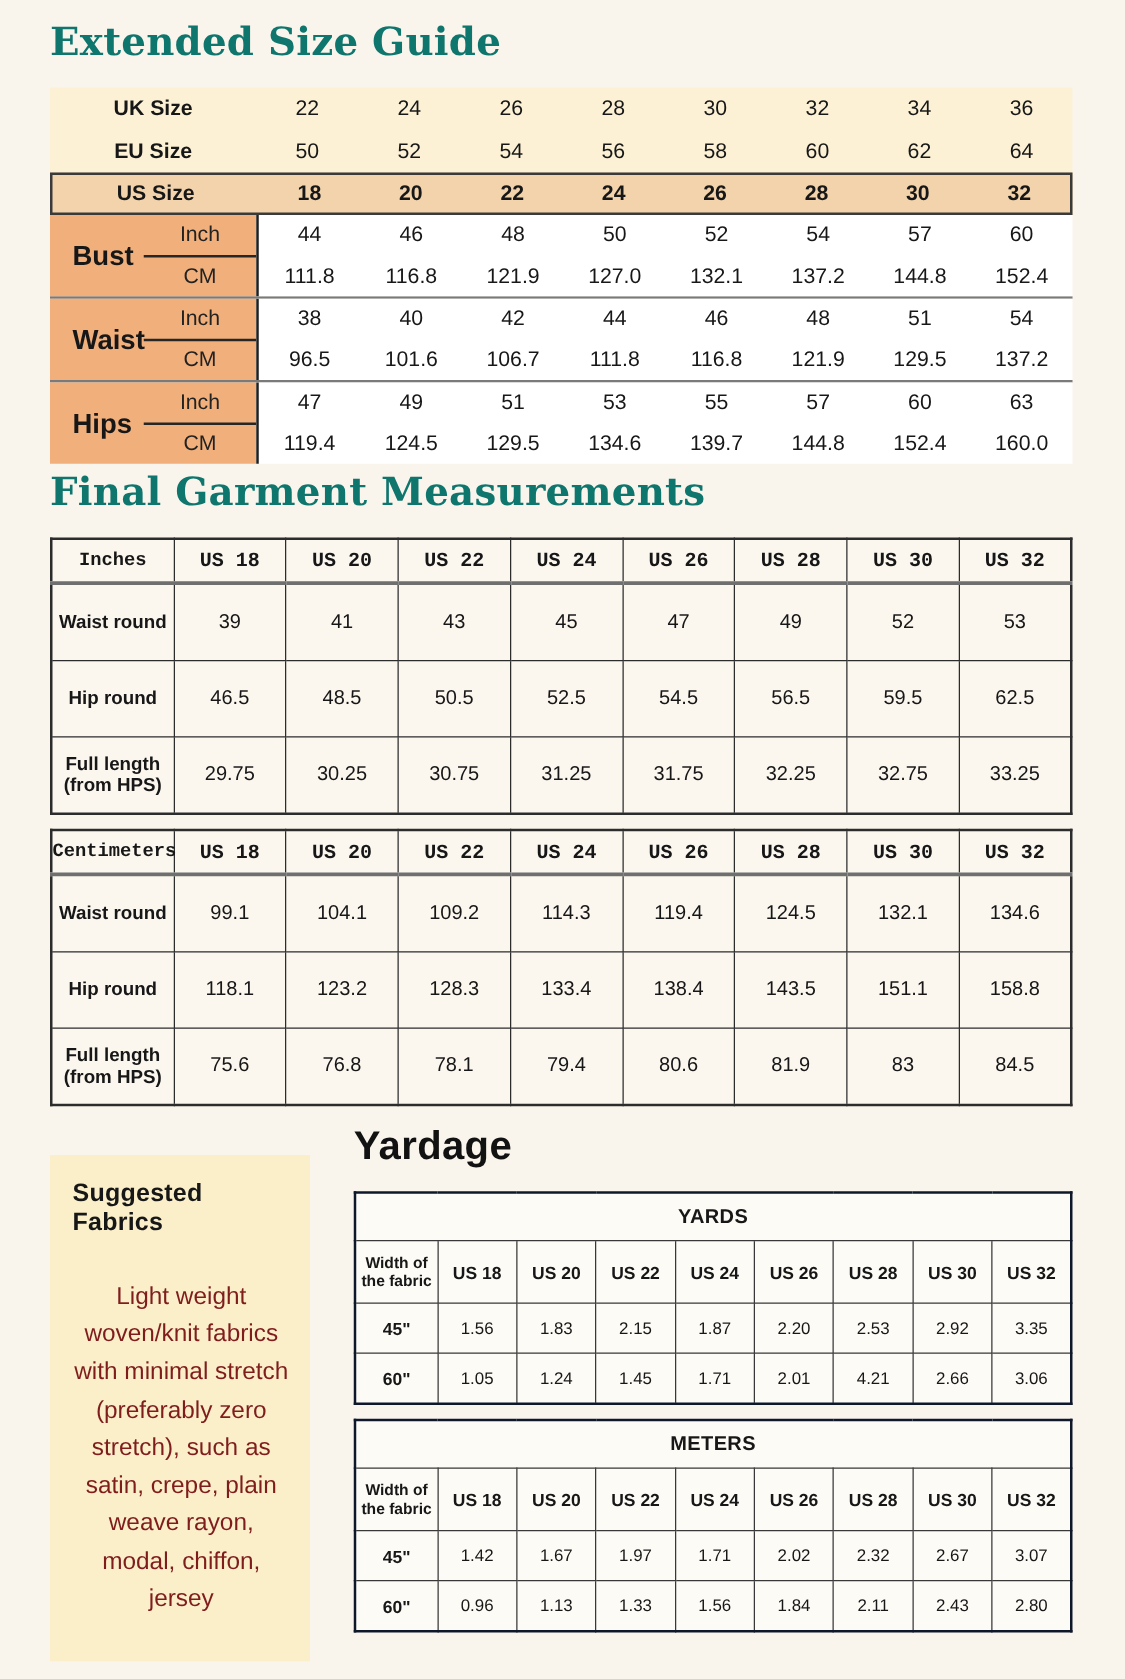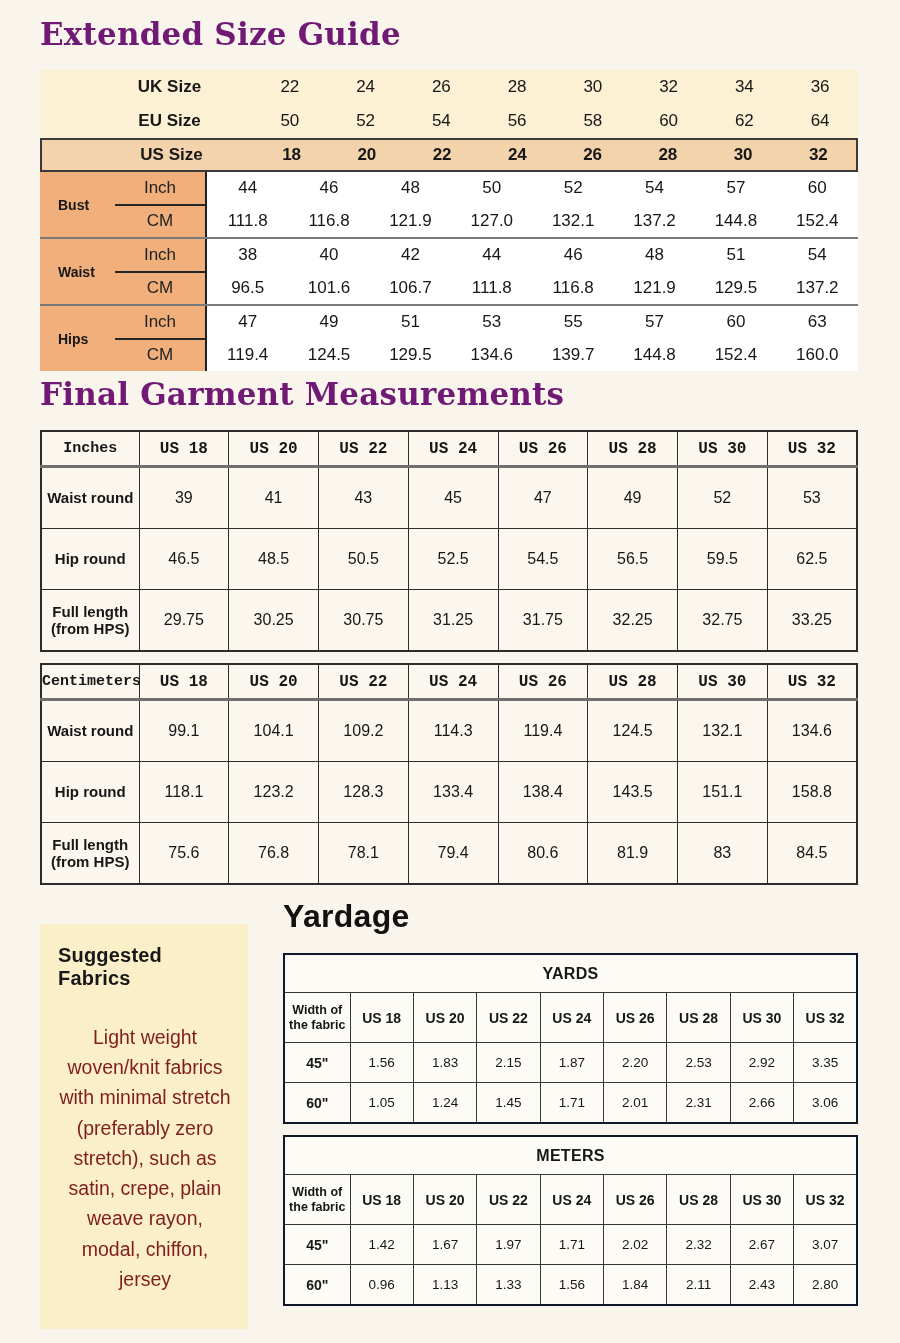--- a/index.html
+++ b/index.html
@@ -5,43 +5,43 @@
   html,body{margin:0;padding:0;}
   body{
     width:900px;height:1343px;position:relative;overflow:hidden;
     background:#faf5ec;color:#171717;
     font-family:"Liberation Sans",sans-serif;
     -webkit-font-smoothing:antialiased;
   }
   .serif-title{
     position:absolute;left:40px;margin:0;
     font-family:"DejaVu Serif","Liberation Serif",serif;
-    font-weight:700;font-size:31px;letter-spacing:.2px;color:#701a75;
+    font-weight:700;font-size:31px;letter-spacing:.2px;color:#0f766e;
   }
   #title-main{top:16px;}
   #title-garment{top:376px;}
 
   
   .sg{position:absolute;left:40px;top:70px;width:818px;}
   .sg-row{
     display:grid;grid-template-columns:165px repeat(8,1fr);
-    height:34px;align-items:center;box-sizing:border-box;padding-left:47px;
+    height:34px;align-items:center;box-sizing:border-box;
   }
   .sg-row.cream{background:#fcf1d5;}
   .sg-row.us{background:#f2d3ab;border:2px solid #3a3a3a;}
   .sg-row .lbl{font-weight:700;font-size:17px;text-align:center;}
   .sg-row .val{font-size:17px;text-align:center;}
   .sg-row.us .val{font-weight:700;}
   .sg-group{display:flex;height:65px;}
   .sg-group + .sg-group{border-top:2px solid #7a7a7a;}
   .side{
     width:165px;flex:0 0 165px;background:#f1b07b;
     display:flex;align-items:center;box-sizing:border-box;
   }
-  .mname{font-weight:700;font-size:14px;padding-left:18px;width:57px;}
+  .mname{font-weight:700;font-size:22px;padding-left:18px;width:57px;}
   .units{flex:1;display:flex;flex-direction:column;height:100%;}
   .unit{
     flex:1;display:flex;align-items:center;justify-content:center;
     font-size:17px;color:#222;
   }
   .unit-top{border-bottom:2px solid #262626;}
   .vals{
     flex:1;background:#ffffff;border-left:2px solid #1f1f1f;
     display:flex;flex-direction:column;
   }
@@ -380,21 +380,21 @@
         <td>2.92</td>
         <td>3.35</td>
       </tr>
     <tr>
       <td class="rowlbl">60"</td>
     <td>1.05</td>
         <td>1.24</td>
         <td>1.45</td>
         <td>1.71</td>
         <td>2.01</td>
-        <td>2.31</td>
+        <td>4.21</td>
         <td>2.66</td>
         <td>3.06</td>
       </tr>
   </tbody>
 </table>
 
 <table class="yt" id="yt-meters">
   <colgroup>
       <col class="c0">
       <col span="8">

